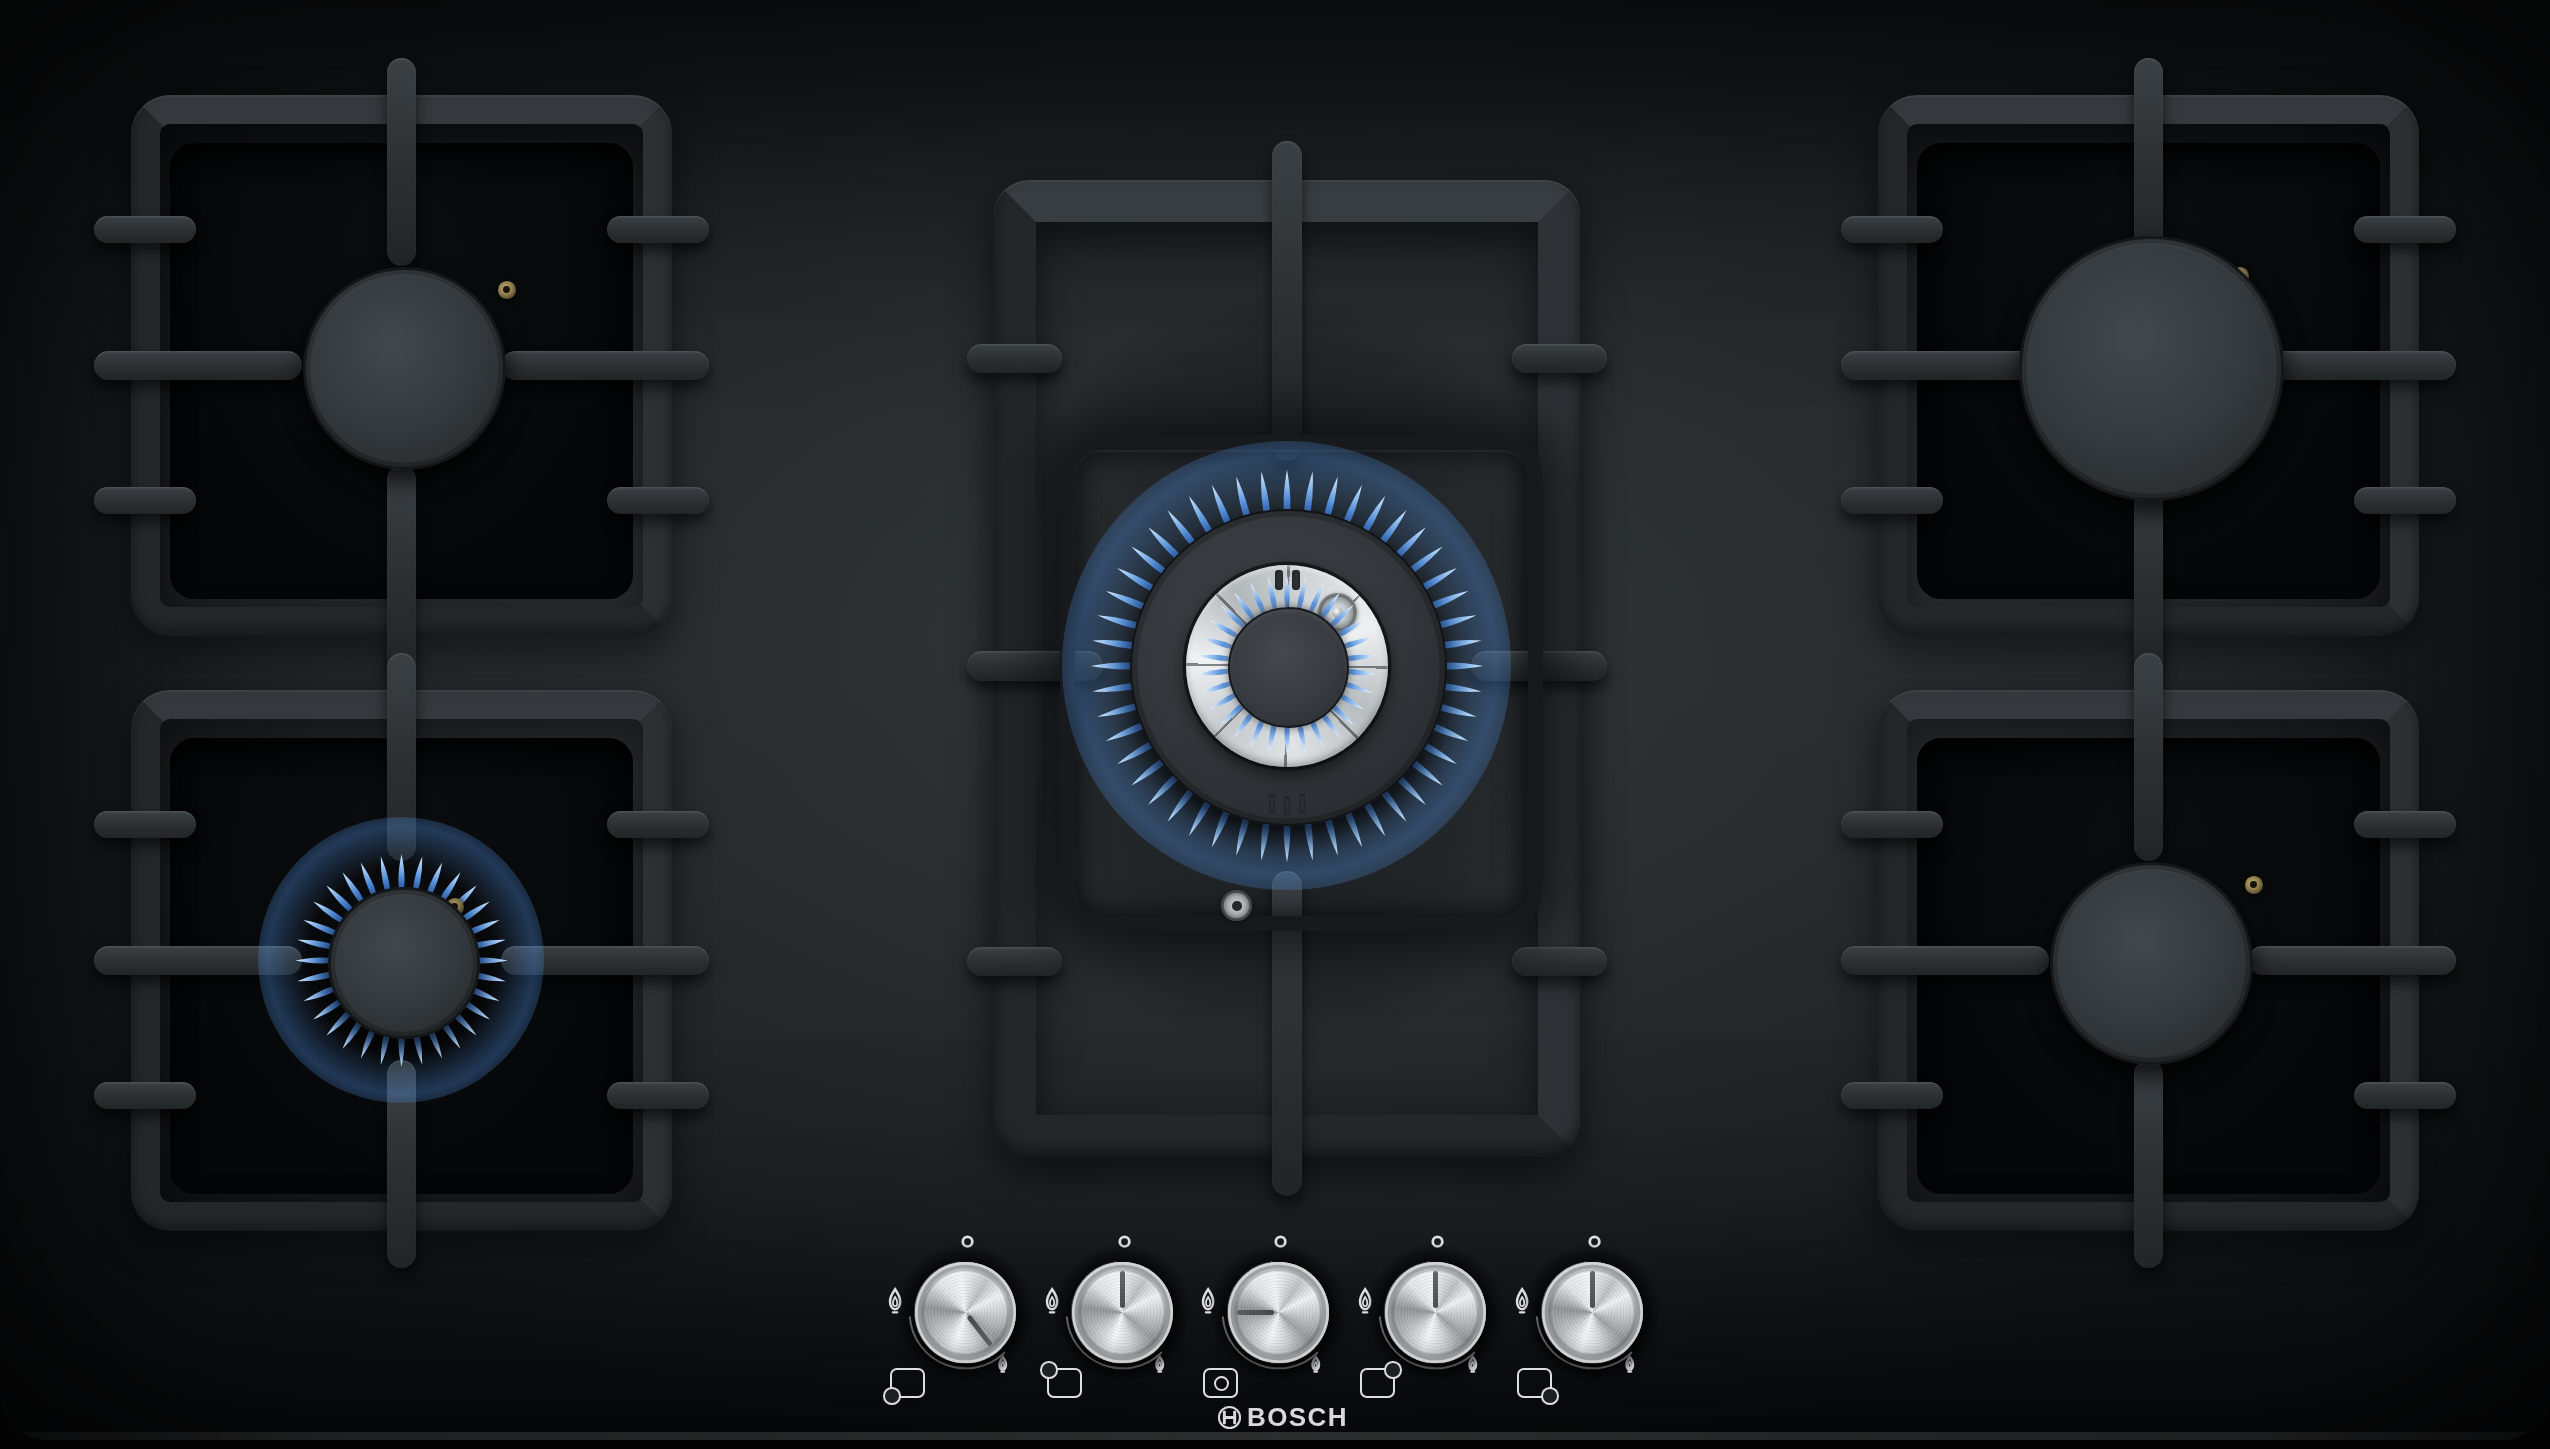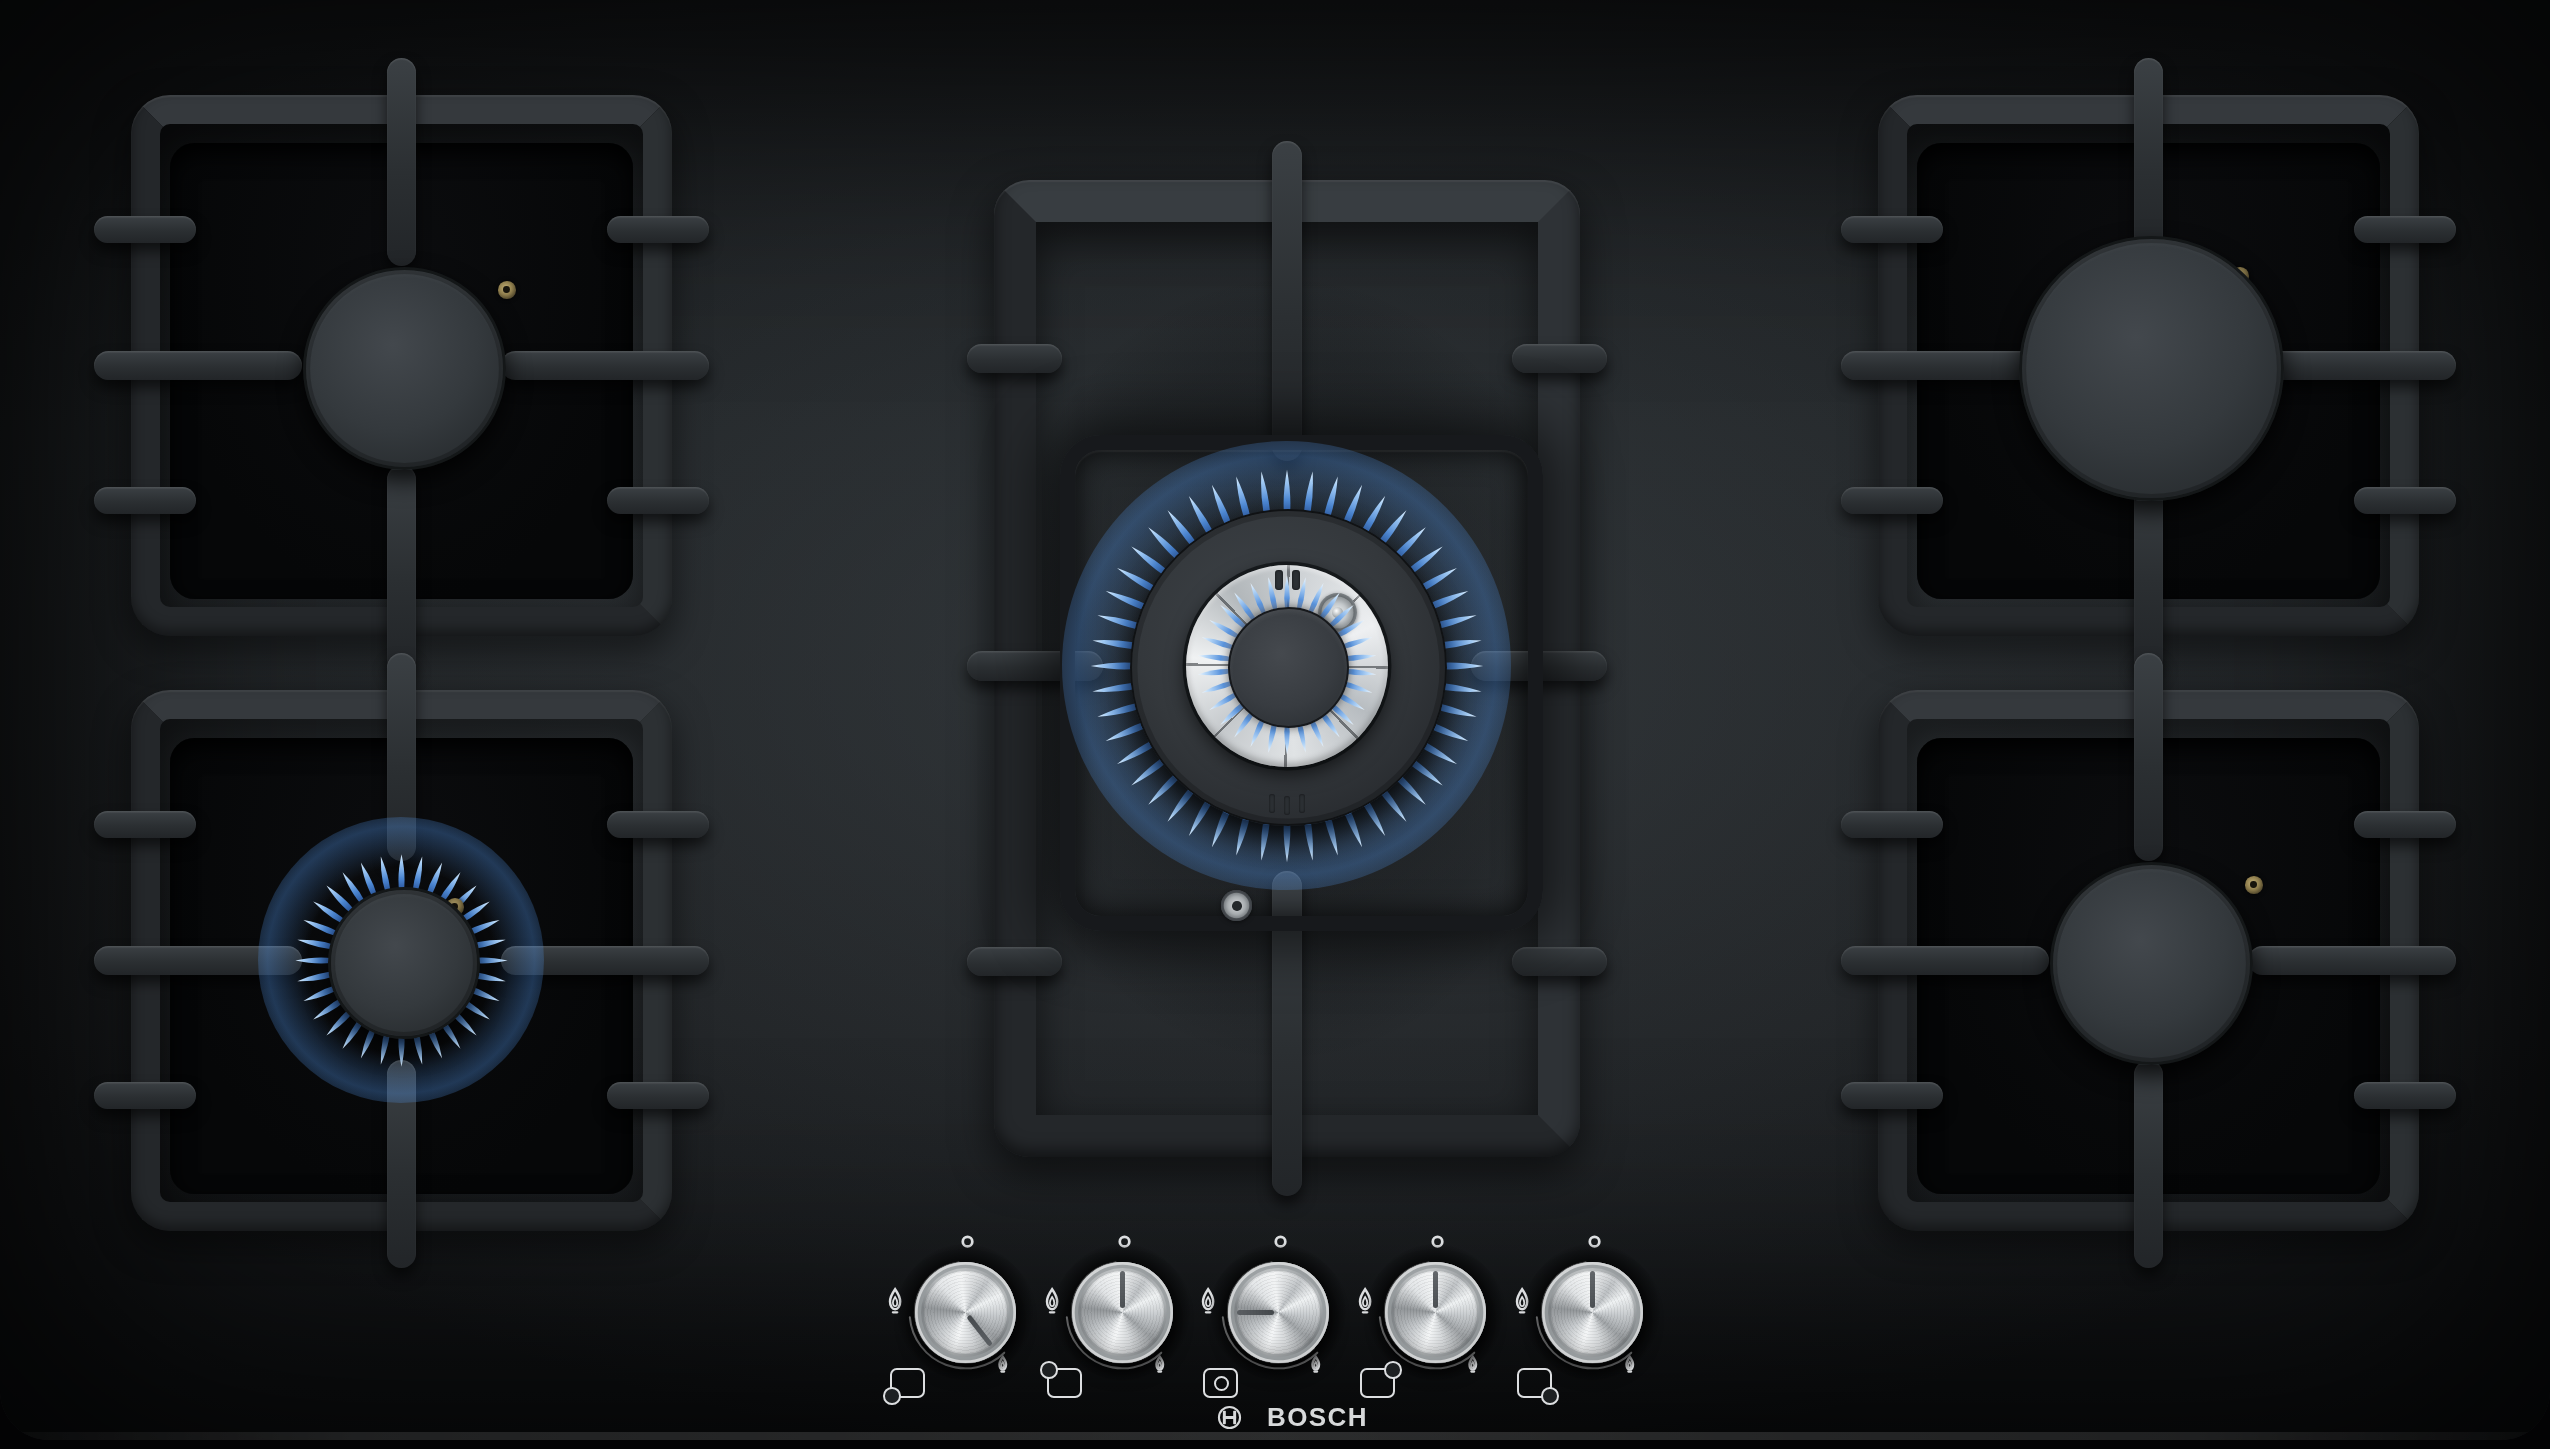--- a/index.html
+++ b/index.html
@@ -105,21 +105,21 @@
     background:repeating-radial-gradient(circle, rgba(0,0,0,.055) 0 1px, rgba(255,255,255,.04) 1px 3.1px);}
   .rotor{position:absolute;inset:0;border-radius:50%;}
   .pointer{position:absolute;left:48px;top:8.9px;width:4.8px;height:37px;border-radius:2.7px;
     background:linear-gradient(180deg,#54585c,#3a3e42);opacity:.9;}
   .pos-icon{position:absolute;left:13px;top:144px;width:31px;height:26px;border:2.7px solid #dcdee0;border-radius:6.8px;}
   .pos-dot{position:absolute;width:13.6px;height:13.6px;border:2.7px solid #dcdee0;border-radius:50%;background:#1d2022;}
   .dot-bl{left:-8.9px;bottom:-8.9px;} .dot-tl{left:-8.9px;top:-8.9px;}
   .dot-tr{right:-8.9px;top:-8.9px;}  .dot-br{right:-8.9px;bottom:-8.9px;}
   .dot-c{left:8.9px;top:6.1px;width:11px;height:11px;background:transparent;}
   
-  .logo{position:absolute;left:1216px;top:1404px;display:flex;align-items:center;gap:24px;z-index:9;}
+  .logo{position:absolute;left:1216px;top:1404px;display:flex;align-items:center;gap:4px;z-index:9;}
   .wordmark{font-size:26px;font-weight:bold;letter-spacing:1.4px;color:#d7d9da;line-height:27px;}
 </style>
 </head>
 <body>
 
 <svg width="0" height="0" style="position:absolute">
   <defs>
     <linearGradient id="g-flame" x1="0" y1="0" x2="0" y2="1">
       <stop offset="0" stop-color="#e3f2ff"></stop>
       <stop offset="0.16" stop-color="#a5cdf5"></stop>

